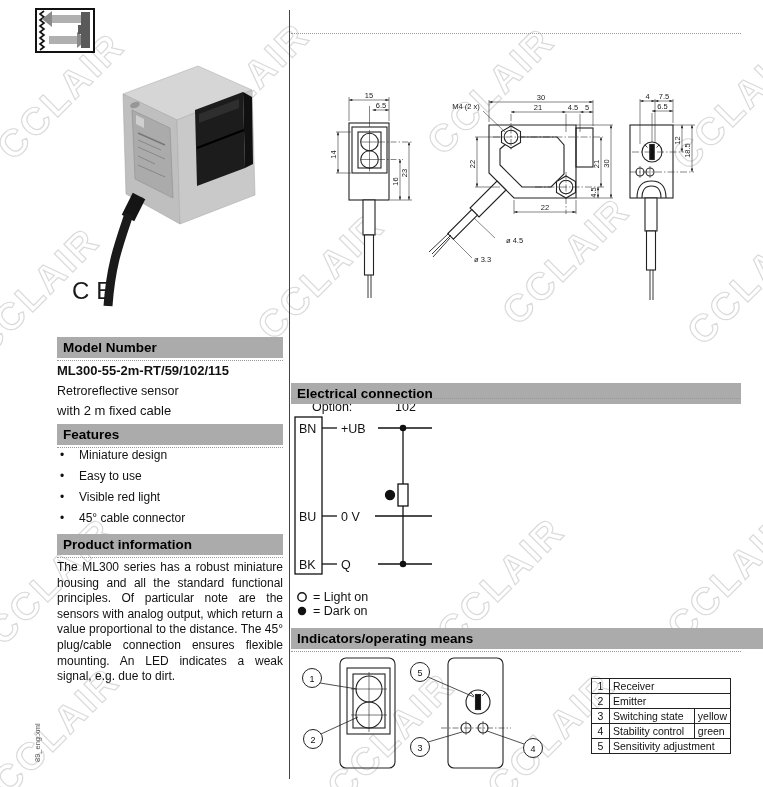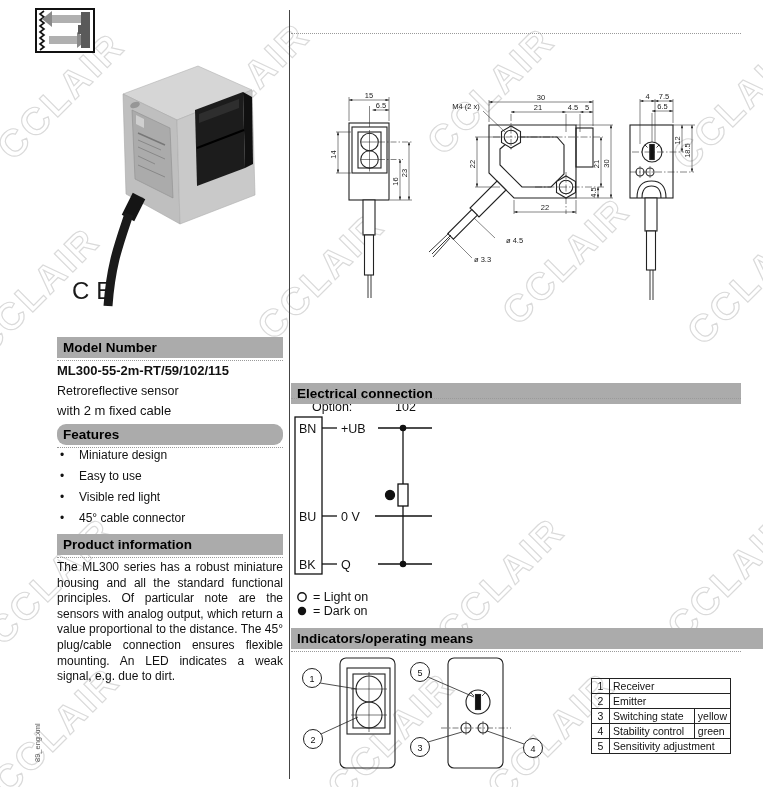--- a/index.html
+++ b/index.html
@@ -108,21 +108,21 @@
   </svg>
 
   <div class="ce-mark content">CE</div>
 
   <div class="bar" style="left:57px; top:337px; width:226px;">Model Number</div>
   <div class="bar-dots" style="left:57px; top:360px; width:226px;"></div>
   <div class="model-number content">ML300-55-2m-RT/59/102/115</div>
   <div class="model-line1 content">Retroreflective sensor</div>
   <div class="model-line2 content">with 2 m fixed cable</div>
 
-  <div class="bar" style="left:57px; top:424px; width:226px;border-radius:9px;">Features</div>
+  <div class="bar" style="left:57px; top:424px; width:226px;">Features</div>
   <div class="bar-dots" style="left:57px; top:447px; width:226px;"></div>
   <div class="features-list content">
     <div class="feature-item">
       <span class="bullet">•</span>
       <span>Miniature design</span>
     </div>
     <div class="feature-item">
       <span class="bullet">•</span>
       <span>Easy to use</span>
     </div>

